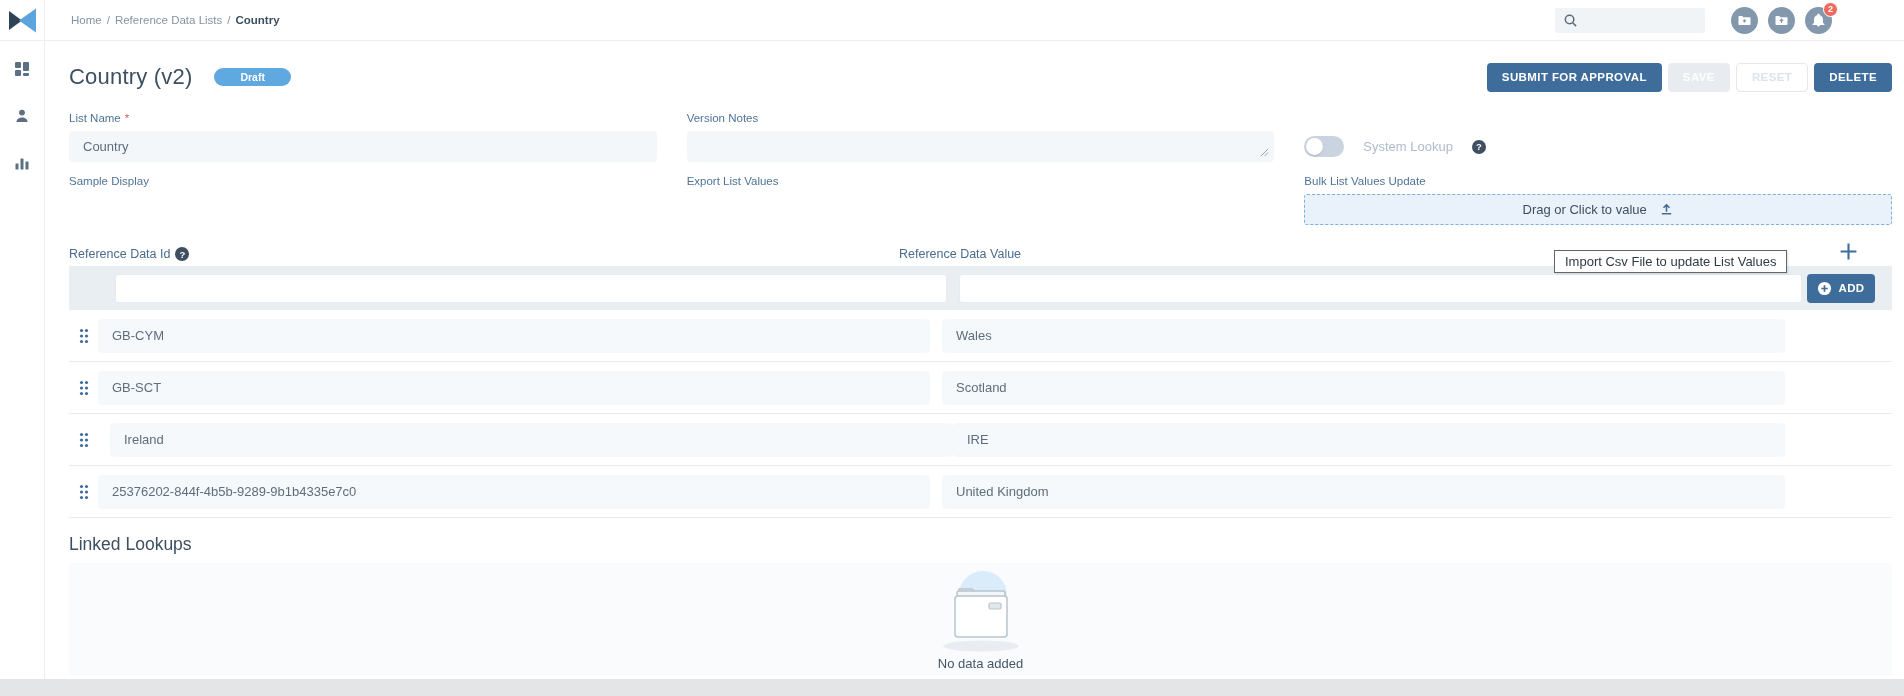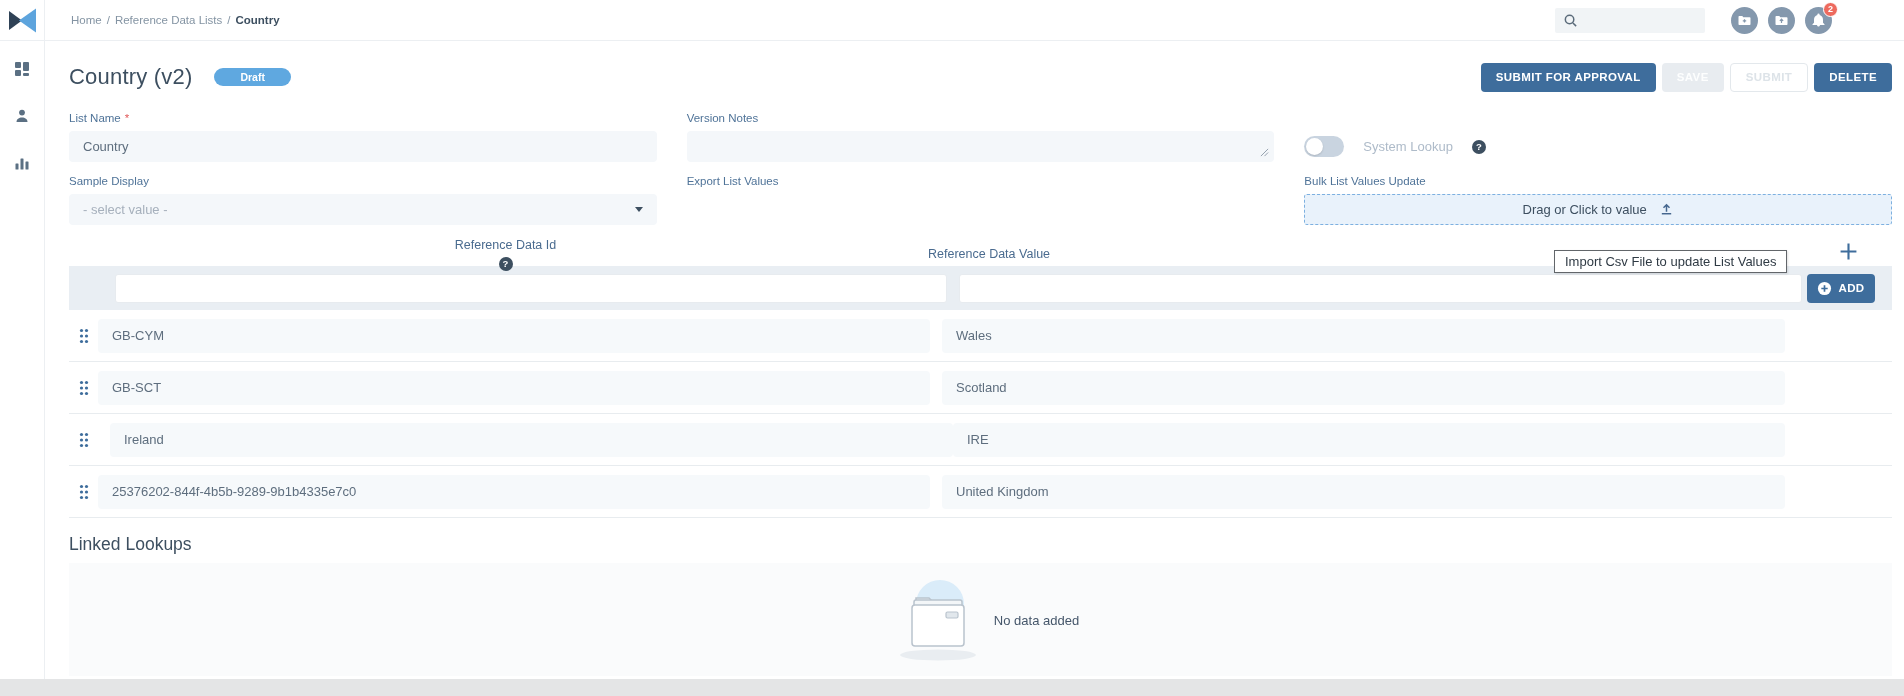--- a/index.html
+++ b/index.html
@@ -75,21 +75,21 @@
   .bulk-text { font-size:13px; color:#3d4f60; }
 
   
   .tooltip { position:absolute; left:1509px; top:190px; height:23px; background:#fff; border:1px solid #62666a;
              display:flex; align-items:center; padding:0 10px; font-size:13px; color:#2f3a44; z-index:10;
              box-shadow:1px 1px 2px rgba(0,0,0,.12); white-space:nowrap; }
 
   
   .table-header { margin-top:17px; height:24px; display:flex; align-items:center; position:relative; }
   .col-label { font-size:12.5px; color:#4a6b8f; display:flex; align-items:center; gap:5px; }
-  .col-label-1 { margin-left:29px; width:815px;flex-direction:column; }
+  .col-label-1 { width:815px; }
   .col-label-2 { margin-left:15px; }
   .plus-standalone { position:absolute; right:34px; top:0px; cursor:pointer; }
 
   .filter-band { height:44px; background:#e9eef3; display:flex; align-items:center;justify-content:center; }
   .filter-input { height:29px; background:#fff; border:1px solid #e7ebef; border-radius:3px; outline:none;
                   font-size:13px; color:#5e6e7e; padding:0 12px; font-family:"Liberation Sans",sans-serif;}
   .fi-1 { margin-left:29px; width:832px; }
   .fi-2 { margin-left:12px; width:843px; }
   .add-btn { margin-left:5px; width:68px; height:29px; background:#3e6d9c; border:none; border-radius:4px;
              color:#fff; font-size:11.5px; font-weight:bold; letter-spacing:.4px; display:flex; align-items:center;
@@ -97,21 +97,21 @@
 
   .data-row { height:52px; display:flex; align-items:center; border-bottom:1px solid #e8ecef; }
   .drag-handle { width:29px; display:flex; justify-content:center; cursor:grab; }
   .row-field { height:34px; background:#f6f9fb; border:none; border-radius:4px; font-size:13px; color:#5e6e7e;
                padding:0 14px; outline:none; font-family:"Liberation Sans",sans-serif;}
   .rf-1 { width:832px; }
   .rf-2 { margin-left:12px; width:843px; }
 
   
   .linked-title { margin-top:16px; font-size:17.5px; color:#3d4f60; }
-  .linked-panel { margin-top:8px; height:113px; background:#fafbfc; display:flex; 
+  .linked-panel { margin-top:8px; height:113px; background:#fafbfc; display:flex; flex-direction:column;
                   align-items:center; justify-content:center; }
   .empty-text { font-size:13px; color:#45566a; margin-top:2px; }
 
   .bottom-strip { position:absolute; left:0; bottom:0; width:1904px; height:17px; background:#e4e5e6; z-index:30; }
 </style>
 </head>
 <body>
 
 <div class="topbar">
   <div class="logo-box">
@@ -182,21 +182,21 @@
 
 <div class="main">
 <div class="content">
 
   <div class="page-header">
     <span class="page-title">Country (v2)</span>
     <span class="status-badge">Draft</span>
     <div class="header-buttons">
       <button class="btn btn-primary">SUBMIT FOR APPROVAL</button>
       <button class="btn btn-disabled-fill">SAVE</button>
-      <button class="btn btn-disabled-outline">SUBMIT</button>
+      <button class="btn btn-disabled-outline">RESET</button>
       <button class="btn btn-primary">DELETE</button>
     </div>
   </div>
 
   <div class="form-grid">
 
     <div>
       <div class="field-label">
         <span>List Name</span>
             <span class="req">*</span>
@@ -221,24 +221,20 @@
             </div>
         <span class="toggle-label">System Lookup</span>
         <span class="help-icon">?</span>
       </div>
     </div>
 
     <div>
       <div class="field-label">
             <span>Sample Display</span>
           </div>
-      <div class="select-control control">
-        <span class="select-placeholder">- select value -</span>
-        <span class="caret-down"></span>
-      </div>
     </div>
     <div>
       <div class="field-label">
             <span>Export List Values</span>
           </div>
     </div>
     <div>
       <div class="field-label">
             <span>Bulk List Values Update</span>
           </div>

